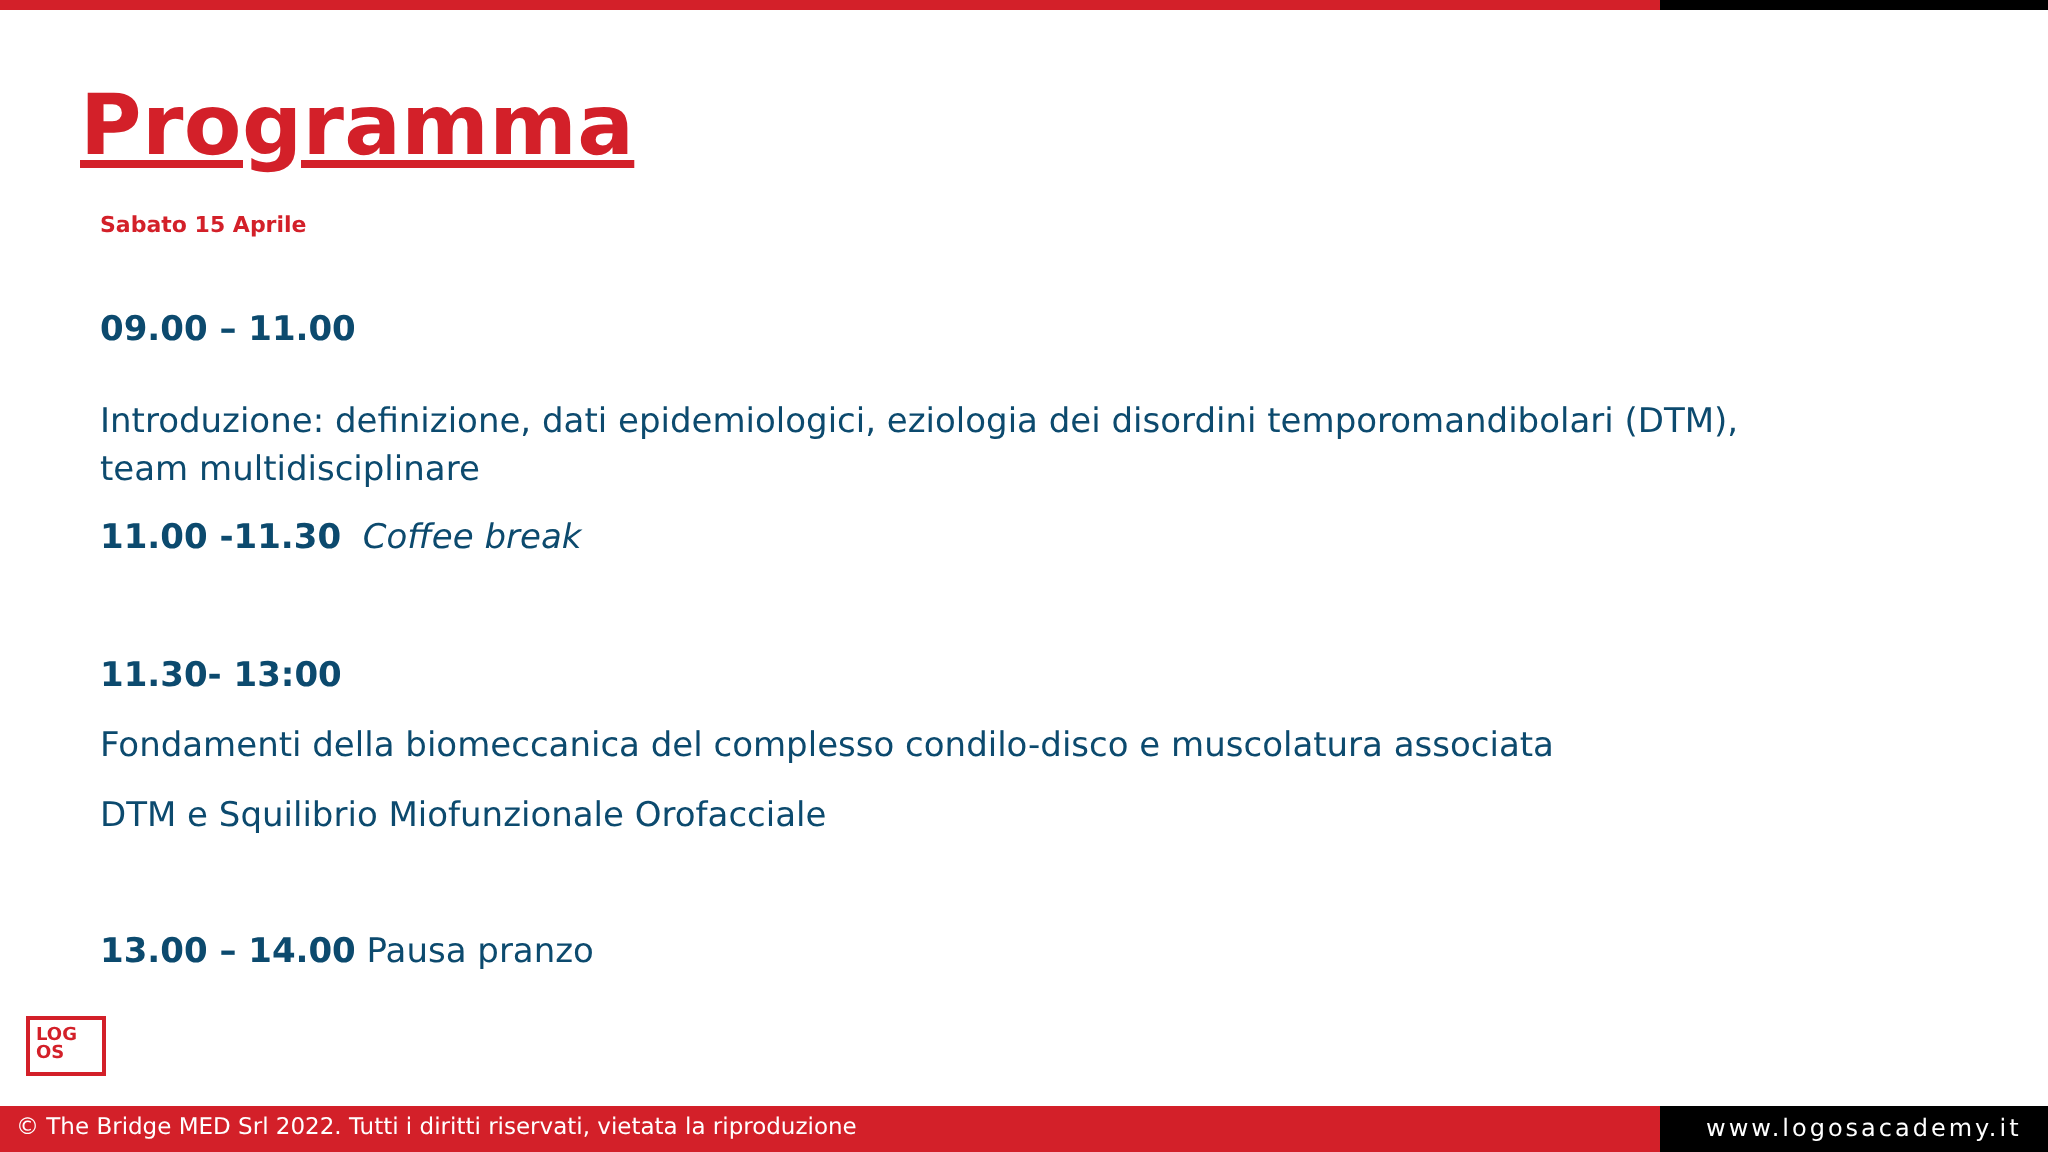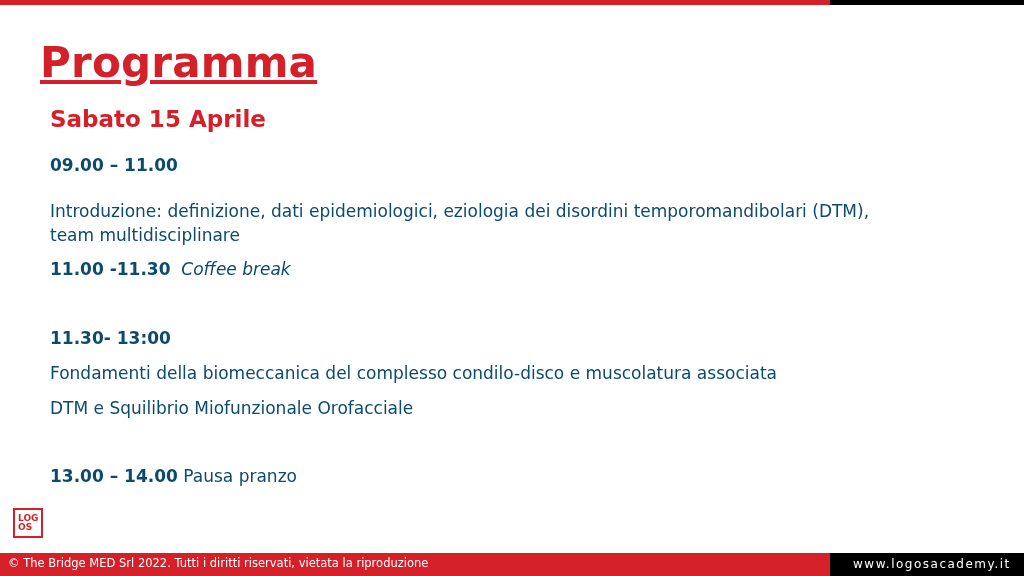--- a/index.html
+++ b/index.html
@@ -13,31 +13,31 @@
     .top-bar .red { position: absolute; left: 0; top: 0; width: 830px; height: 5px; background: #d32029; }
     .top-bar .black { position: absolute; left: 830px; top: 0; width: 194px; height: 5px; background: #000; }
     .title {
       position: absolute; left: 40px; top: 38px;
       font-size: 42px; font-weight: bold; color: #d32029; letter-spacing: 0.2px;
       font-family: "DejaVu Sans", sans-serif;
       text-decoration: underline;
     }
     .subtitle {
       position: absolute; left: 50px; top: 106px;
-      font-size: 23px; font-weight: bold; color: #d32029;
+      font-size: 11px; font-weight: bold; color: #d32029;
       font-family: "DejaVu Sans", sans-serif;
     }
     .line {
       position: absolute; left: 50px; font-size: 17px; line-height: 22px; white-space: nowrap;
       font-family: "DejaVu Sans", sans-serif; color: #0c4a6e;
     }
     .bold { font-weight: bold; }
     .ital { font-style: italic; margin-top: 38px; }
     .logo {
-      position: absolute; left: 13px; top: 508px; width: 30px; height: 30px;
+      position: absolute; left: 13px; top: 508px; width: 40px; height: 30px;
       border: 2px solid #d32029; box-sizing: border-box;
       font-family: "DejaVu Sans", sans-serif; font-weight: bold; font-size: 9px;
       color: #d32029; line-height: 9px; padding: 4px 0 0 3px;
     }
     .footer-red {
       position: absolute; left: 0; top: 553px; width: 830px; height: 23px; background: #d32029;
     }
     .footer-black {
       position: absolute; left: 830px; top: 553px; width: 194px; height: 23px; background: #000;
     }

